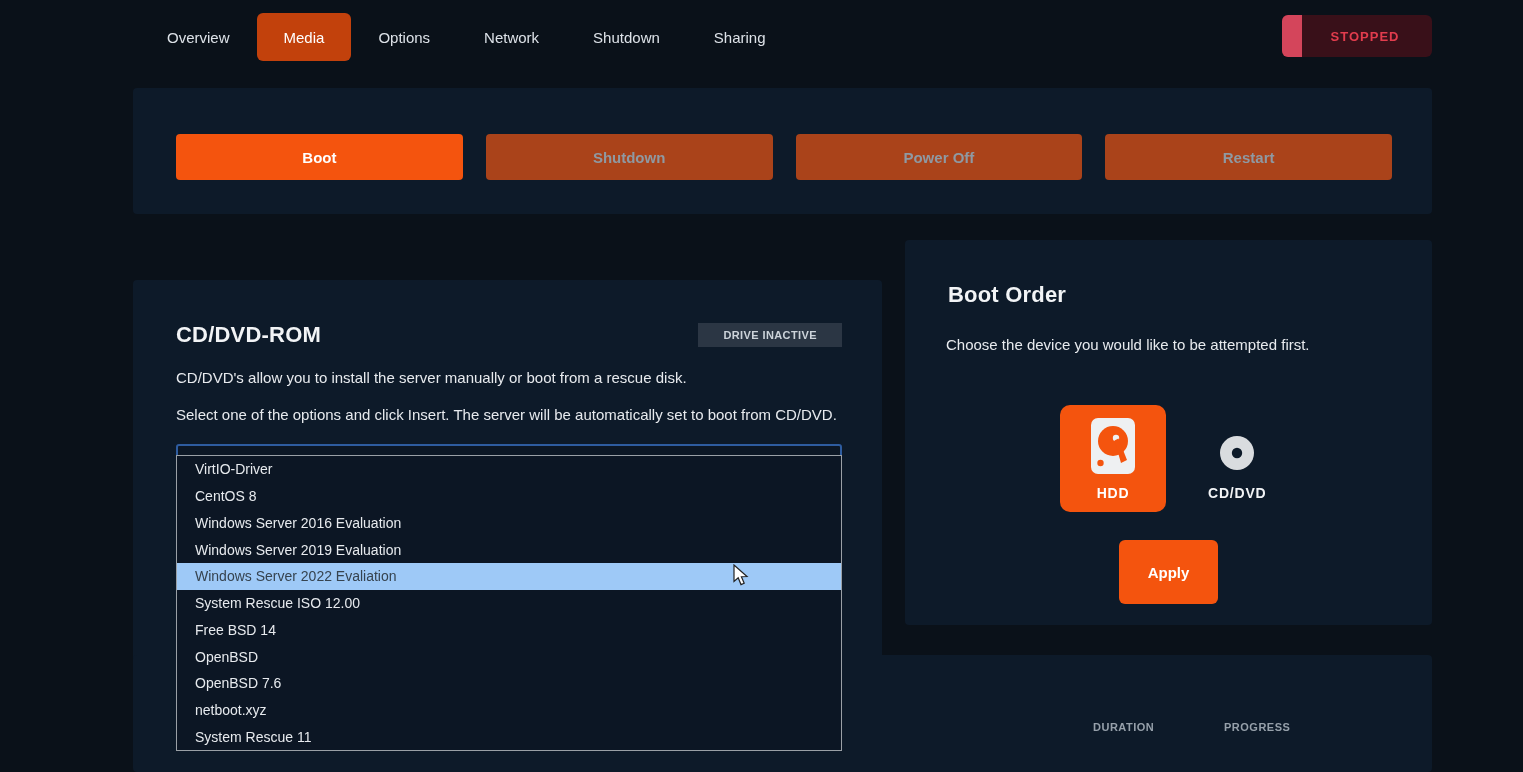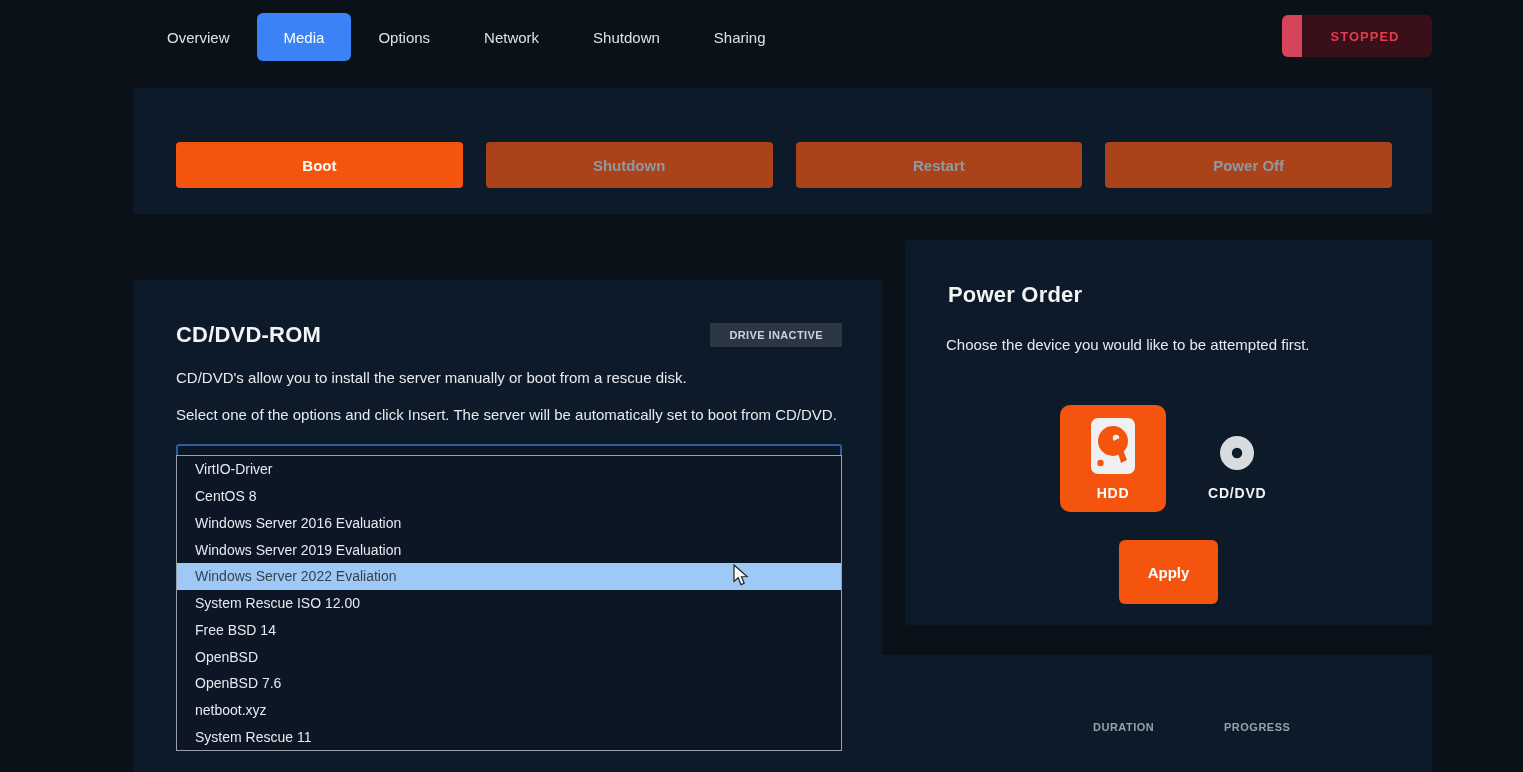--- a/index.html
+++ b/index.html
@@ -14,21 +14,21 @@
   
   .nav {
     position: absolute; left: 140px; top: 13px; height: 48px;
     display: flex; align-items: stretch;
   }
   .nav-tab {
     display: flex; align-items: center; justify-content: center;
     padding: 0 27px; color: #dde2e8; font-size: 15px;
     border-radius: 6px; cursor: pointer; white-space: nowrap;
   }
-  .nav-tab.active { background: #3b82f6; color: #ffffff; }
+  .nav-tab.active { background: #c2410c; color: #ffffff; }
 
   .status-badge {
     position: absolute; left: 1282px; top: 15px; width: 150px; height: 42px;
     background: #391019; border-radius: 6px; overflow: hidden;
     display: flex; align-items: center; justify-content: center;
   }
   .status-stripe {
     position: absolute; left: 0; top: 0; width: 20px; height: 100%;
     background: #d4455b;
   }
@@ -39,39 +39,39 @@
 
   
   .panel { position: absolute; background: #0d1a29; border-radius: 4px; }
   .panel-actions { left: 133px; top: 88px;  width: 1299px; height: 126px; }
   .panel-cddvd   { left: 133px; top: 240px; width: 749px;  height: 385px; margin-top: 40px; }
   .panel-boot    { left: 905px; top: 240px; width: 527px;  height: 385px; }
   .panel-tasks   { left: 133px; top: 655px; width: 1299px; height: 117px; }
 
   
   .actions-row {
-    position: absolute; left: 43px; right: 40px; top: 54px;
+    position: absolute; left: 43px; right: 40px; top: 46px;
     display: grid; grid-template-columns: repeat(4, 1fr); gap: 23px;
   }
   .action-btn {
     height: 46px; border: none; border-radius: 4px; background: #f4540e;
     color: #ffffff; font-family: inherit; font-size: 15px; font-weight: 600;
     display: flex; align-items: center; justify-content: center; cursor: pointer;
   }
   .action-btn.disabled { background: #aa431a; color: #8f99a2; }
 
   
   .panel-title {
     position: absolute; left: 43px; top: 42px;
     font-size: 22px; font-weight: bold; color: #f2f4f6; letter-spacing: 0.2px;
   }
   .badge-inactive {
     position: absolute; right: 40px; top: 43px;
     background: #2b3644; color: #ccd3da; font-size: 11px; font-weight: bold;
-    letter-spacing: 0.4px; padding: 6px 19px; border-radius: 0;
+    letter-spacing: 0.4px; padding: 6px 25px; border-radius: 0;
   }
   .desc { position: absolute; left: 43px; color: #e7eaee; font-size: 15px; }
   .desc-1 { top: 89px; }
   .desc-2 { top: 126px; }
 
   .select-box {
     position: absolute; left: 43px; top: 164px; width: 666px; height: 46px;
     background: #0c1725; border: 2px solid #2e5c9f; border-radius: 3px;
     display: flex; align-items: center; justify-content: space-between;
     padding: 0 16px; color: #e7eaee; font-size: 14px; cursor: pointer;
@@ -135,22 +135,22 @@
 
 <div class="status-badge">
   <div class="status-stripe"></div>
   <div class="status-text">STOPPED</div>
 </div>
 
 <div class="panel panel-actions">
   <div class="actions-row">
     <button class="action-btn">Boot</button>
     <button class="action-btn disabled">Shutdown</button>
+    <button class="action-btn disabled">Power Off</button>
     <button class="action-btn disabled">Restart</button>
-    <button class="action-btn disabled">Power Off</button>
   </div>
 </div>
 
 <div class="panel panel-cddvd">
   <div class="panel-title">CD/DVD-ROM</div>
   <div class="badge-inactive">DRIVE INACTIVE</div>
   <div class="desc desc-1">CD/DVD's allow you to install the server manually or boot from a rescue disk.</div>
   <div class="desc desc-2">Select one of the options and click Insert. The server will be automatically set to boot from CD/DVD.</div>
   <div class="select-box">
     <span>VirtIO-Driver</span>
@@ -170,21 +170,21 @@
   <div class="dd-option highlighted">Windows Server 2022 Evaliation</div>
   <div class="dd-option">System Rescue ISO 12.00</div>
   <div class="dd-option">Free BSD 14</div>
   <div class="dd-option">OpenBSD</div>
   <div class="dd-option">OpenBSD 7.6</div>
   <div class="dd-option">netboot.xyz</div>
   <div class="dd-option">System Rescue 11</div>
 </div>
 
 <div class="panel panel-boot">
-  <div class="panel-title">Power Order</div>
+  <div class="panel-title">Boot Order</div>
   <div class="boot-desc">Choose the device you would like to be attempted first.</div>
 
   <div class="devices">
     <div class="device device-hdd selected">
       <span>
         <svg width="46" height="58" viewBox="0 0 46 58">
           <rect x="1" y="1" width="44" height="56" rx="7" fill="#eef0f2"></rect>
           <circle cx="23" cy="24" r="15" fill="#f4540e"></circle>
           <circle cx="26" cy="21" r="3.2" fill="#eef0f2"></circle>
           <polygon points="24.5,23.5 28.5,21.5 37,43 31,46" fill="#f4540e"></polygon>

